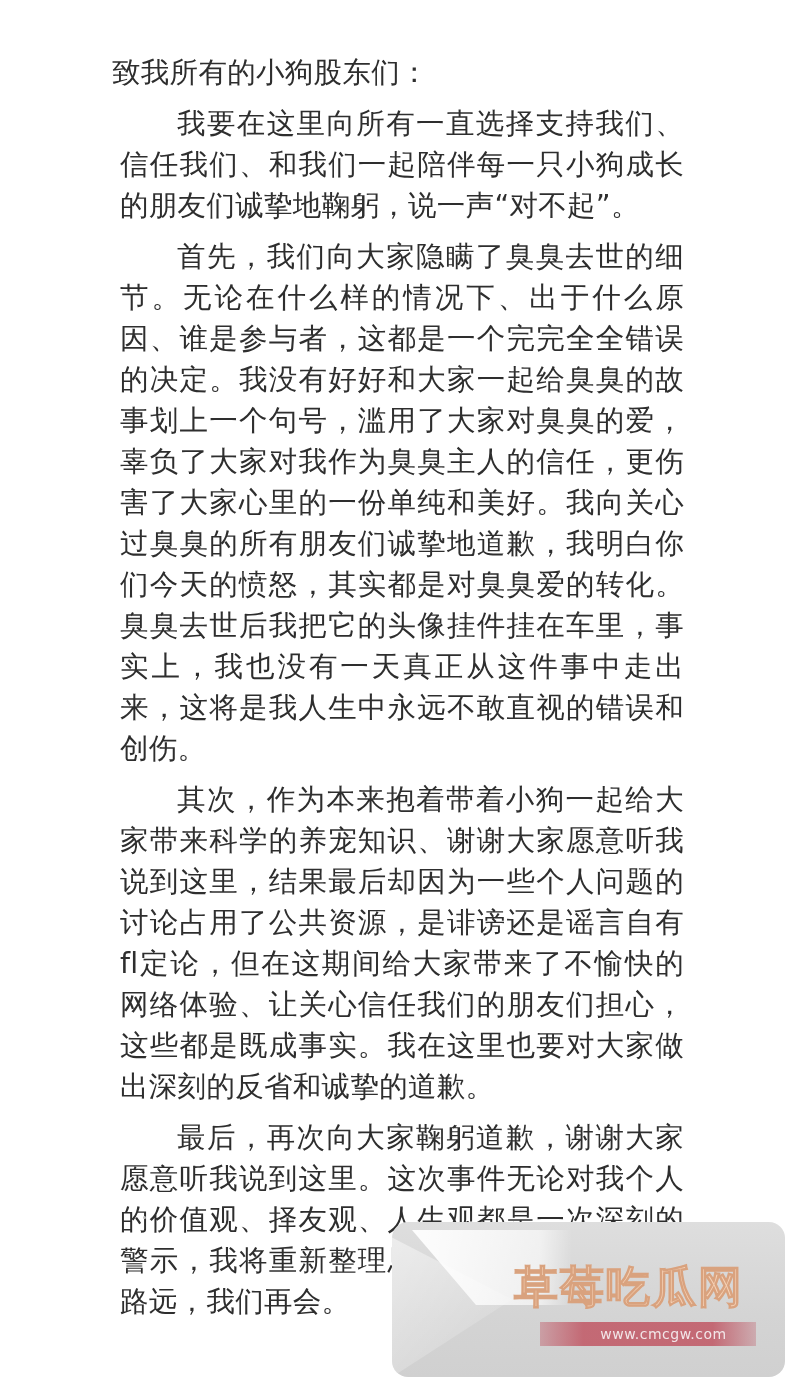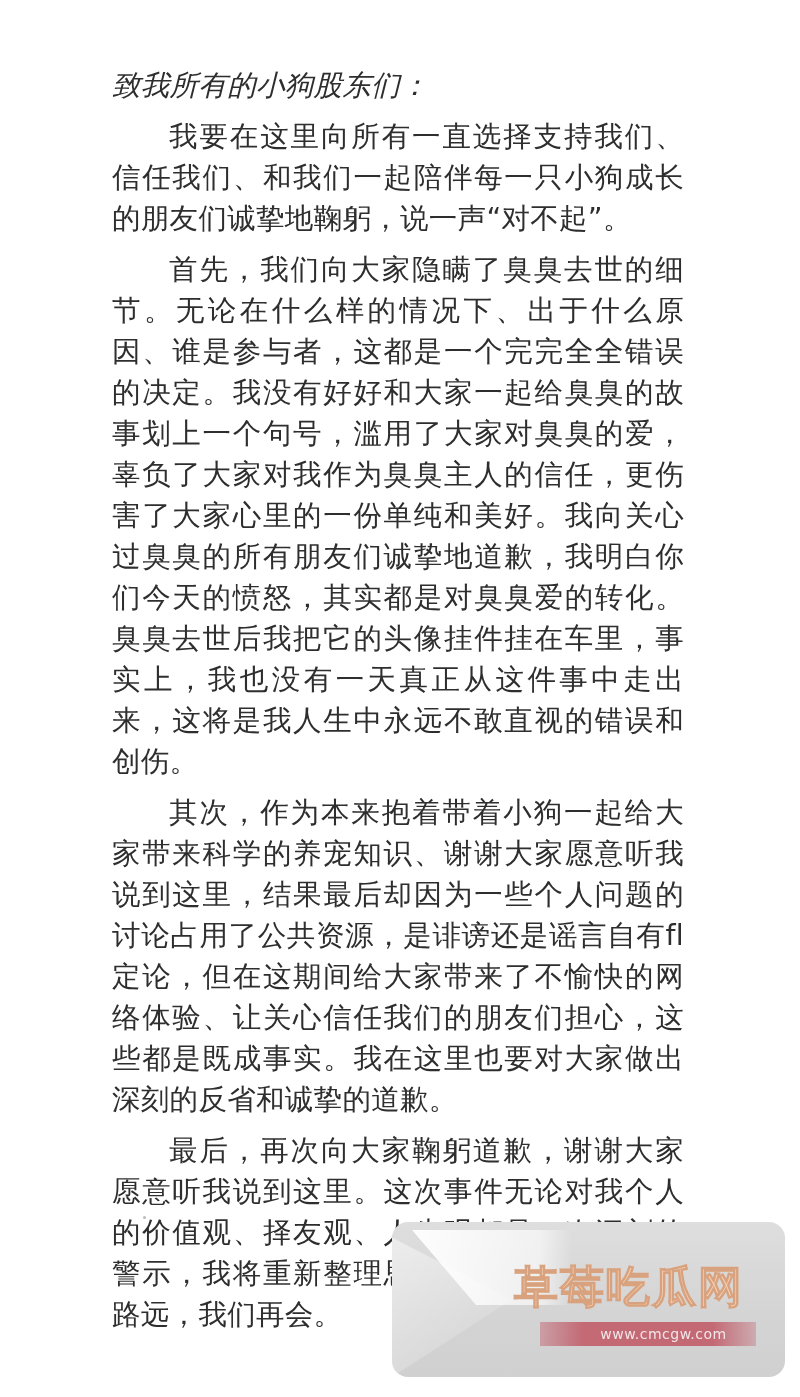--- a/index.html
+++ b/index.html
@@ -4,22 +4,22 @@
 <style>
   html, body { margin: 0; padding: 0; }
   body {
     width: 800px; height: 1397px; background: #ffffff; position: relative; overflow: hidden;
     font-family: "DejaVu Sans", sans-serif; color: #2e2e2e;
   }
   .letter {
     position: absolute; left: 112px; top: 52px; width: 572px;
     font-size: 28.5px; line-height: 41px; letter-spacing: 0.3px;
   }
-  .salutation { margin: 13px 0 10px 0; font-style: italic; }
-  .para { margin: 0 0 10px 0; text-indent: 57px; text-align: justify; }
+  .salutation { margin: 0 0 10px 0; }
+  .para { margin: 0 0 10px 8px; text-indent: 57px; text-align: justify; }
   .dot { position: absolute; left: 143px; top: 1216px; width: 3px; height: 3px; background: #bbb; border-radius: 50%; }
   .watermark {
     position: absolute; left: 392px; top: 1222px; width: 393px; height: 155px;
     background: linear-gradient(180deg, #dedede 0%, #d4d4d4 60%, #d0d0d0 100%);
     overflow: hidden;
     border-radius: 16px;
   }
   .wm-shine {
     position: absolute; left: 20px; top: 8px; width: 160px; height: 75px;
     background: linear-gradient(90deg, rgba(255,255,255,0.95), rgba(255,255,255,0.6) 80%, rgba(255,255,255,0));

